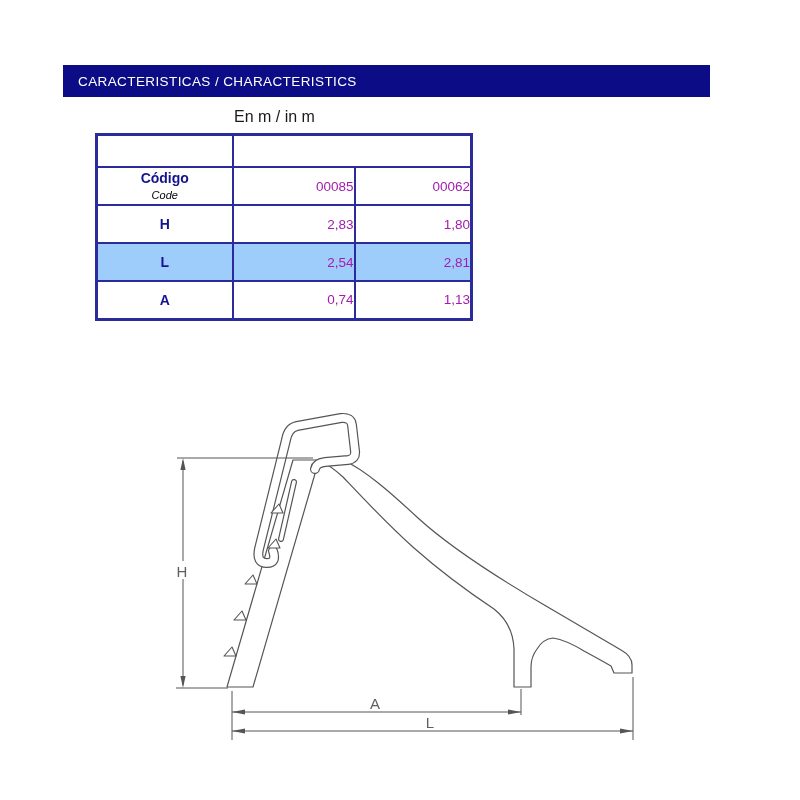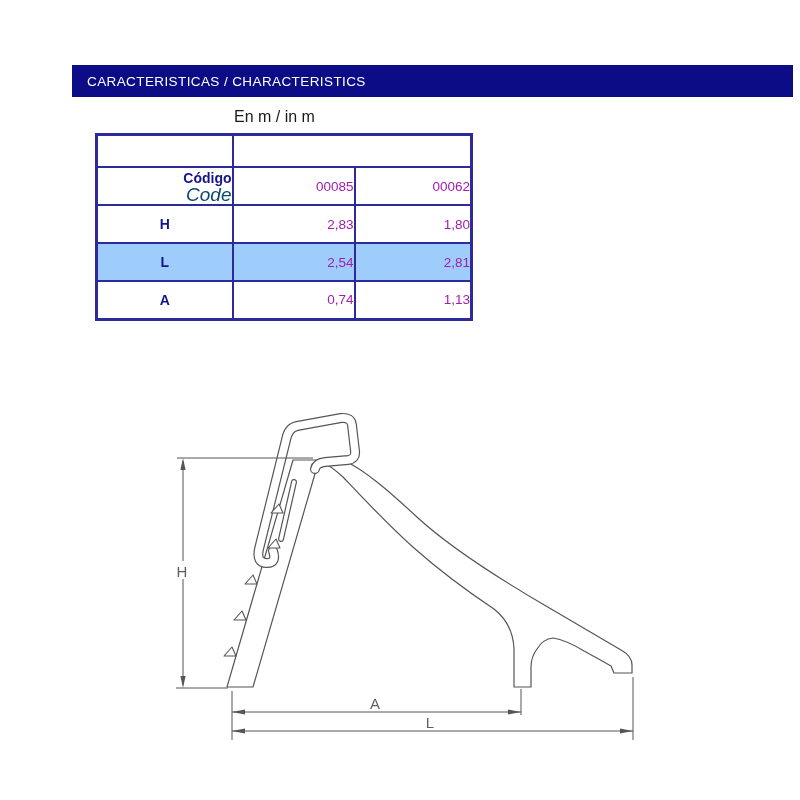--- a/index.html
+++ b/index.html
@@ -2,21 +2,21 @@
 <html><head>
 <meta charset="utf-8">
 <style>
   html,body{margin:0;padding:0;}
   body{
     width:800px;height:800px;background:#ffffff;position:relative;
     font-family:"Liberation Sans", sans-serif;
     -webkit-font-smoothing:antialiased;
   }
   .topbar{
-    position:absolute;left:72px;top:65px;width:721px;height:32px;
+    position:absolute;left:63px;top:65px;width:647px;height:32px;
     background:#0c0c86;color:#ffffff;display:flex;align-items:center;
     padding-left:15px;box-sizing:border-box;
     font-size:13.5px;letter-spacing:0.4px;font-weight:500;
   }
   .unit-note{
     position:absolute;left:234px;top:108px;
     font-size:16px;color:#1a1a1a;
   }
   table.spec{
     position:absolute;left:95px;top:133px;
@@ -26,23 +26,23 @@
   table.spec td{
     border:2.5px solid #2b2b9b;
     padding:0;vertical-align:middle;
     background:#ffffff;
   }
   table.spec thead tr{height:32px;}
   table.spec tbody tr{height:38px;}
   td.th{background:#12128c;color:#ffffff;text-align:center;}
   td.th .corner{font-weight:bold;font-size:13px;}
   td.th .gh{font-size:12px;line-height:15px;}
-  td.cell-label{text-align:right;padding:2px 6px 2px 8px;}
+  td.cell-label{text-align:center;padding:2px 6px 2px 8px;}
   .lbl{font-weight:bold;color:#14148f;font-size:14px;line-height:17px;}
-  .sub{font-style:italic;color:#0c4a6e;font-size:19px;line-height:16px;}
+  .sub{font-style:italic;color:#000000;font-size:11px;line-height:16px;}
   td.cell-key{text-align:center;font-weight:bold;color:#14148f;font-size:14px;}
   td.cell-val{text-align:right;color:#a21caf;font-size:13.5px;}
   tr.shade td{background:#9fcdfb;}
   svg.drawing{position:absolute;left:0;top:0;}
   .dim-label{font-family:"Liberation Sans", sans-serif;font-size:15px;fill:#5f5f5f;}
 </style>
 </head>
 <body>
 
 <div class="topbar">

